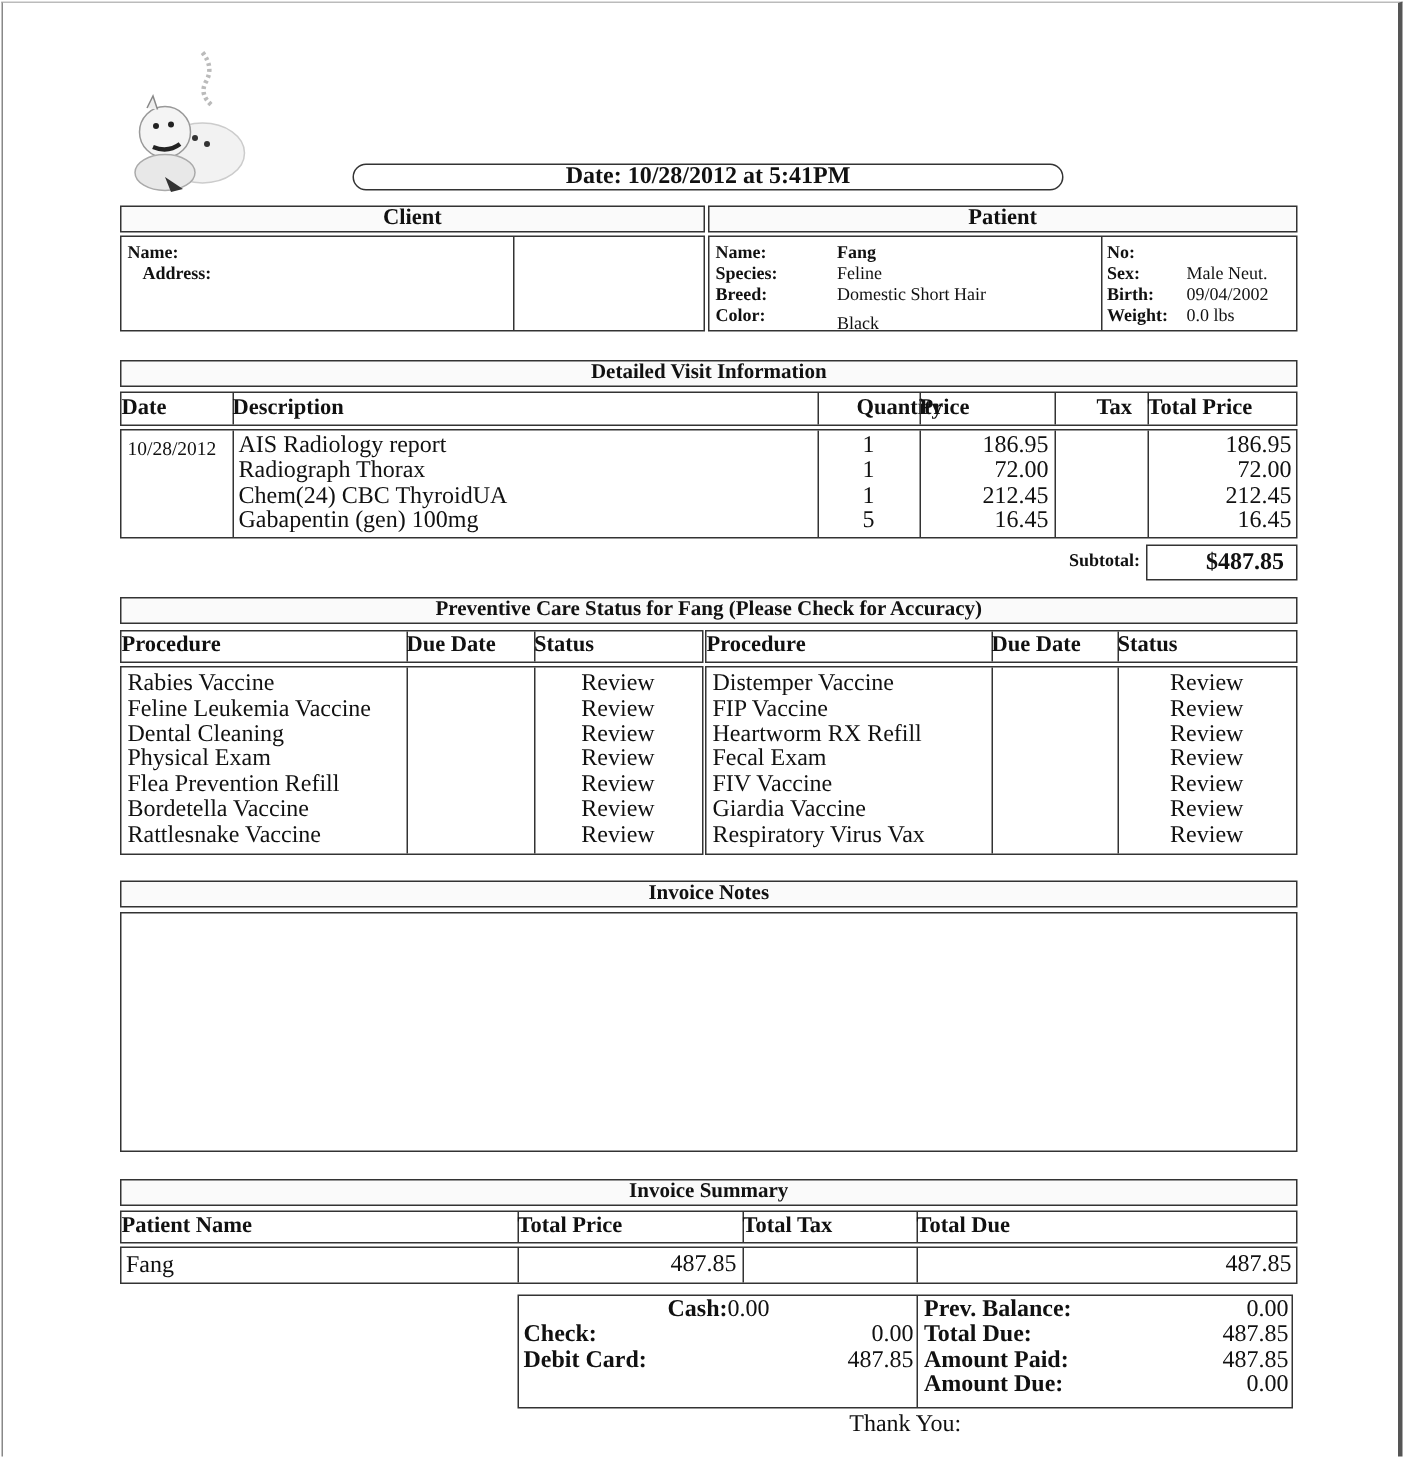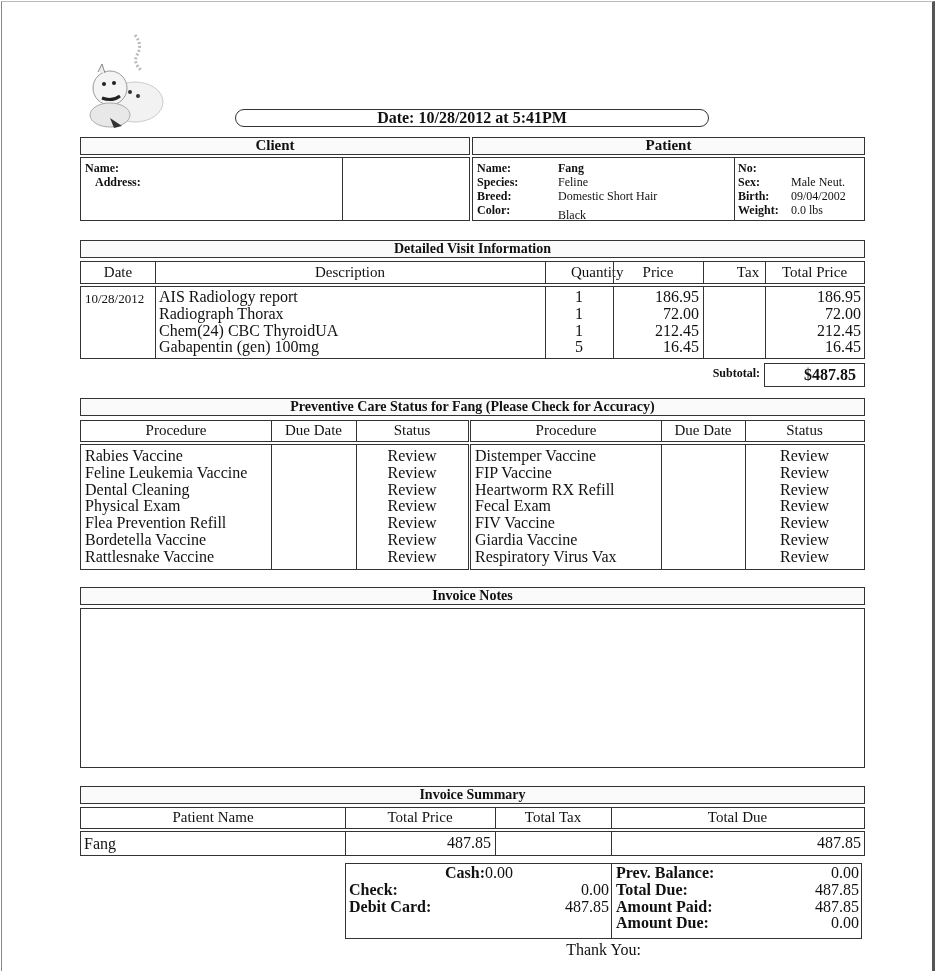--- a/index.html
+++ b/index.html
@@ -7,21 +7,21 @@
          font-family:"Liberation Serif","DejaVu Serif",serif; color:#111; }
   .page { position:absolute; left:1px; top:1px; width:934px; height:970px; border-left:1px solid #888; border-top:1px solid #bbb; border-right:3px solid #555; box-sizing:border-box; }
   .abs { position:absolute; box-sizing:border-box; }
   .box { border:1.5px solid #333; }
   .hdr { background:#fafafa; text-align:center; font-weight:bold; border:1.5px solid #333; }
   .b { font-weight:bold; }
   .logo { left:80px; top:30px; width:90px; height:100px; }
   .datepill { left:235px; top:109px; width:474px; height:18px; border:1.5px solid #333; border-radius:9px; font-size:16px; font-weight:bold; text-align:center; line-height:16px; }
   .lbl { font-size:12px; line-height:14px; }
   .row15 { font-size:16px; line-height:16.8px; }
-  .hcell { font-size:15px; font-weight:normal; text-align:center; line-height:20px; }
+  .hcell { font-size:15px; font-weight:bold; line-height:20px; }
   .r { text-align:right; }
   .c { text-align:center; }
   .col { position:absolute; top:0; bottom:0; border-left:1.5px solid #333; }
   .line { display:block; white-space:nowrap; }
 </style>
 </head>
 <body>
 
 <div class="page"></div>
 

